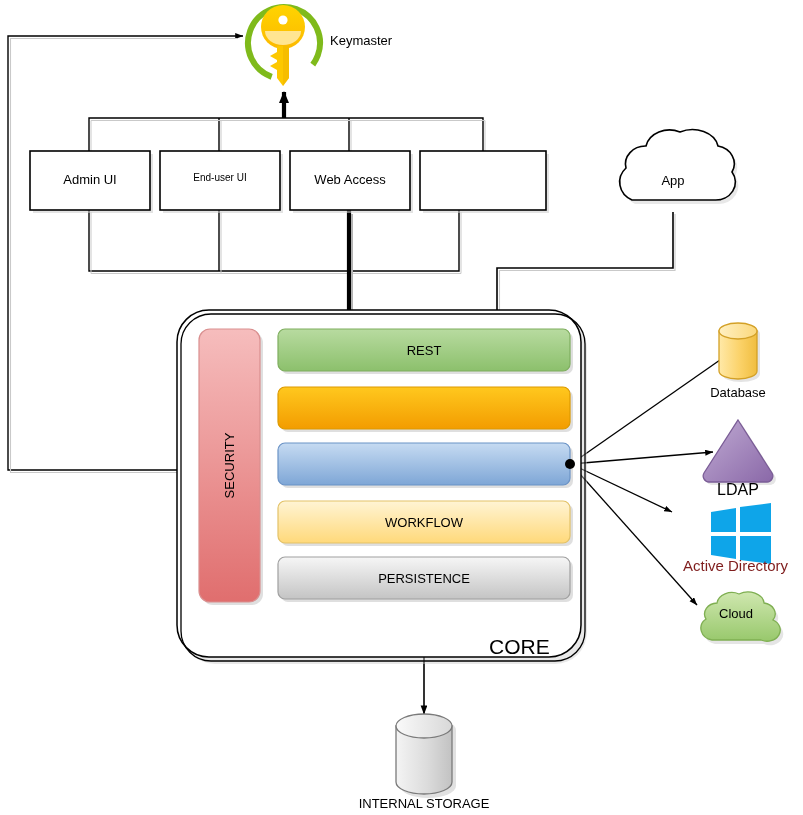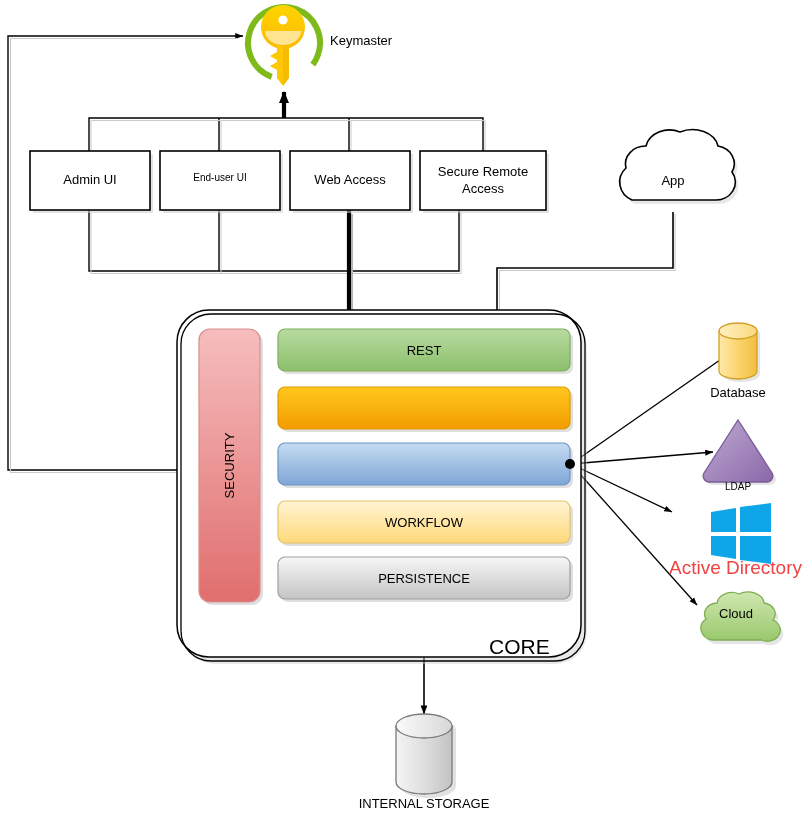--- a/index.html
+++ b/index.html
@@ -239,33 +239,32 @@
     <path d="M712,640 a14,12 0 0 1 -6,-21 a13,11 0 0 1 11,-16 a15,12 0 0 1 22,-9
              a16,12 0 0 1 25,9 a13,11 0 0 1 9,17 a13,11 0 0 1 -12,20 z" fill="url(#gCLOUD)" stroke="#7faf52" stroke-width="1.3"></path>
   </g>
 </svg>
 
 <div class="lbl ctr" style="left:330px;top:33px;font-size:13px;">Keymaster</div>
 
 <div class="lbl ctr" style="left:30px;top:172px;width:120px;font-size:13px;">Admin UI</div>
 <div class="lbl ctr" style="left:160px;top:172px;width:120px;font-size:10px;">End-user UI</div>
 <div class="lbl ctr" style="left:290px;top:172px;width:120px;font-size:13px;">Web Access</div>
-<div class="lbl" style="left:428px;top:163px;width:110px;font-size:13px;text-align:center;white-space:normal;line-height:17px;">Secure Remote Access</div>
 
 <div class="lbl ctr" style="left:633px;top:173px;width:80px;font-size:13px;">App</div>
 
 <div class="lbl" style="left:167px;top:458px;width:125px;font-size:13px;text-align:center;
             transform:rotate(-90deg);">SECURITY</div>
 
 <div class="lbl ctr" style="left:278px;top:343px;width:292px;font-size:13px;">REST</div>
 <div class="lbl ctr" style="left:278px;top:571px;width:292px;font-size:13px;">PERSISTENCE</div>
 <div class="lbl ctr" style="left:278px;top:515px;width:292px;font-size:13px;">WORKFLOW</div>
 
 <div class="lbl" style="left:489px;top:635px;font-size:21px;">CORE</div>
 
 <div class="lbl ctr" style="left:334px;top:796px;width:180px;font-size:13px;">INTERNAL STORAGE</div>
 
 <div class="lbl ctr" style="left:688px;top:385px;width:100px;font-size:13px;">Database</div>
-<div class="lbl ctr" style="left:688px;top:481px;width:100px;font-size:10px;text-align:center;">LDAP</div>
-<div class="lbl ctr" style="left:668px;top:557px;width:135px;font-size:19px;color:#ef4444;">Active Directory</div>
+<div class="lbl ctr" style="left:688px;top:481px;width:100px;font-size:16px;text-align:center;">LDAP</div>
+<div class="lbl ctr" style="left:668px;top:557px;width:135px;font-size:15px;color:#7f1d1d;">Active Directory</div>
 <div class="lbl ctr" style="left:696px;top:606px;width:80px;font-size:13px;">Cloud</div>
 
 </div>
 
 </body></html>

